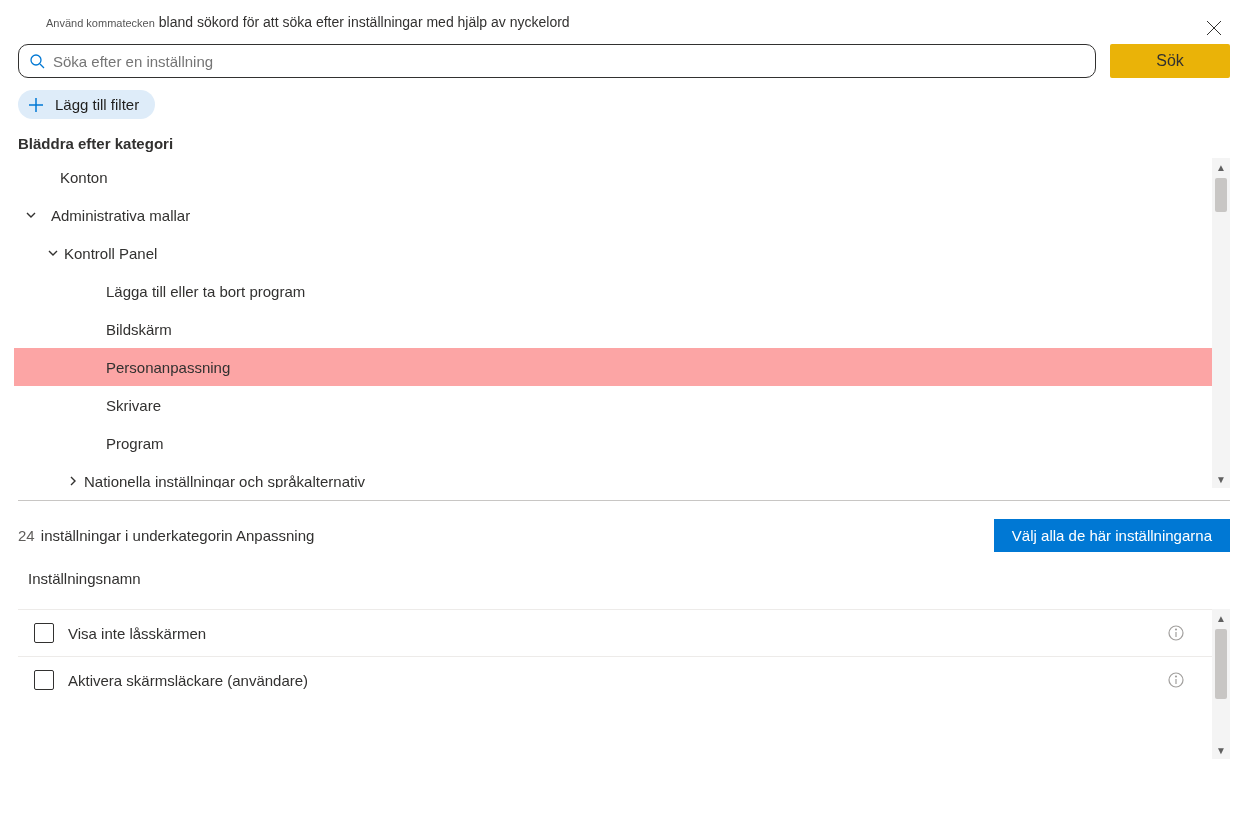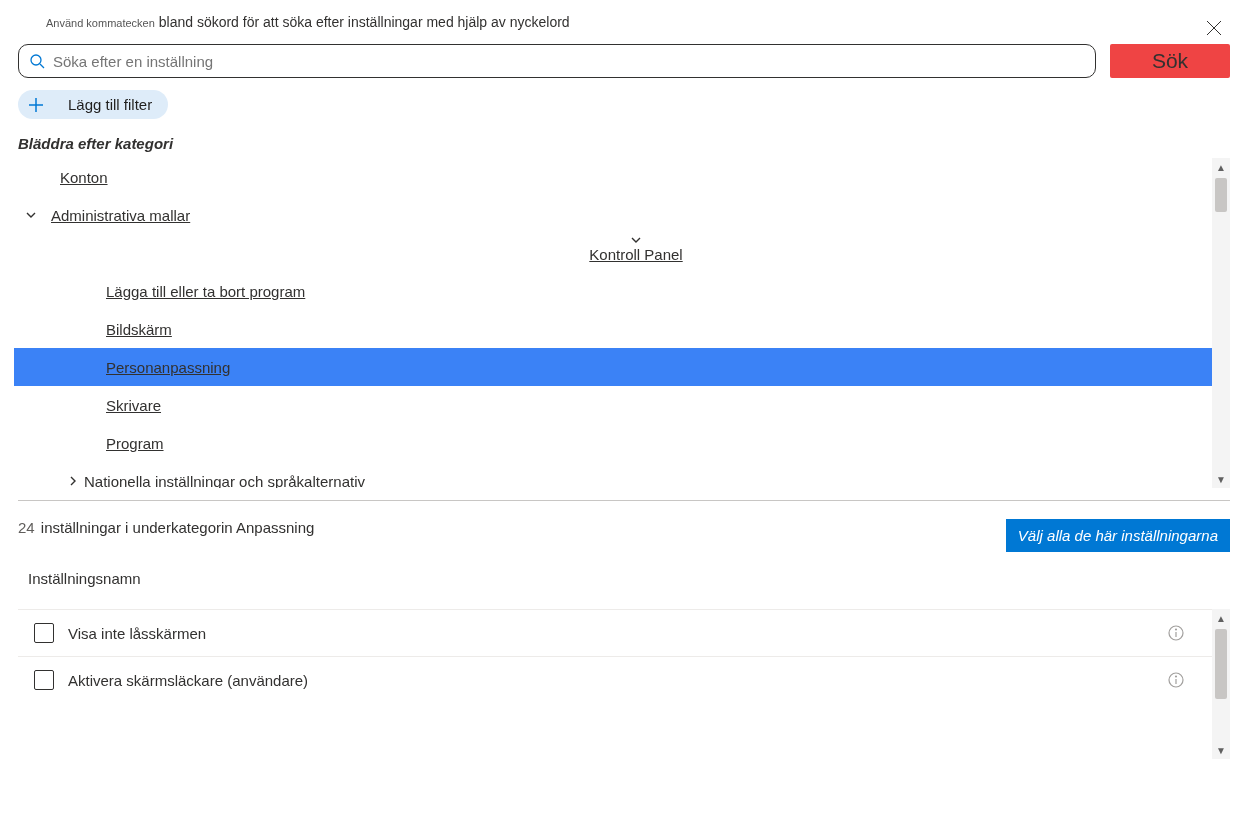--- a/index.html
+++ b/index.html
@@ -67,73 +67,71 @@
     .search-box svg { width: 16px; height: 16px; stroke: #0078d4; fill:none; stroke-width:1.3; margin-right:8px; }
     .search-input {
       flex: 1;
       border: none;
       outline: none;
       font-size: 15px;
       color: #323130;
     }
     .search-btn {
       width: 120px;
-      background: #ef4444;
+      background: #eab308;
       border: none;
       border-radius: 2px;
-      font-size: 21px;
+      font-size: 16px;
       color: #323130;
       cursor: pointer;
     }
 
     .filter-pill {
       display: inline-flex;
       align-items: center;
-      gap: 24px;
+      gap: 11px;
       background: #deecf9;
       color: #201f1e;
       padding: 6px 16px 6px 10px;
       border-radius: 18px;
       font-size: 15px;
       cursor: pointer;
       margin-bottom: 16px;
     }
     .filter-pill svg { width:16px; height:16px; stroke:#0078d4; stroke-width:1.5; }
 
     .browse-label {
       font-size: 15px;
       font-weight: 600;
       margin-bottom: 6px;
-      font-style: italic;
     }
 
     .tree-wrap {
       position: relative;
       height: 330px;
     }
     .tree {
       height: 100%;
       overflow: hidden;
       margin-left: -4px;
-      text-decoration: underline;
     }
     .tree-row {
       display: flex;
       align-items: center;
       height: 38px;
       padding-left: 6px;
       font-size: 15px;
       cursor: pointer;
     }
-    .tree-row.selected { background: #3b82f6; }
+    .tree-row.selected { background: #fca5a5; }
     .caret { width:22px; display:flex; justify-content:center; }
     .caret svg { width:12px; height:12px; stroke:#323130; stroke-width:1.4; fill:none; }
     .indent-0 { padding-left: 24px; }
     .lvl1 { padding-left: 6px; gap: 9px; }
-    .lvl2 { padding-left: 28px; flex-direction: column; }
+    .lvl2 { padding-left: 28px; }
     .lvl3-nocaret { padding-left: 70px; }
     .lvl3 { padding-left: 48px; }
 
     .scrollbar {
       position: absolute;
       right: 0;
       top: 0;
       width: 18px;
       height: 100%;
       background: #f4f4f4;
@@ -157,33 +155,32 @@
     .sb-track { flex:1; display:flex; flex-direction:column; align-items:center; }
 
     .divider {
       border-top: 1px solid #c8c6c4;
       margin: 12px 0 18px 0;
     }
 
     .count-row {
       display: flex;
       justify-content: space-between;
-      align-items: flex-start;
+      align-items: center;
       margin-bottom: 18px;
     }
     .count-text { font-size:15px; }
     .count-text .num { color:#605e5c; margin-right:2px; }
     .select-all-btn {
       background: #0078d4;
       color: #fff;
       border: none;
-      padding: 8px 12px;
-      font-size: 15px;
-      cursor: pointer;
-      font-style: italic;
+      padding: 8px 18px;
+      font-size: 15px;
+      cursor: pointer;
     }
 
     .col-header {
       font-size: 15px;
       padding: 0 0 10px 10px;
     }
 
     .settings-wrap {
       position: relative;
       height: 150px;

